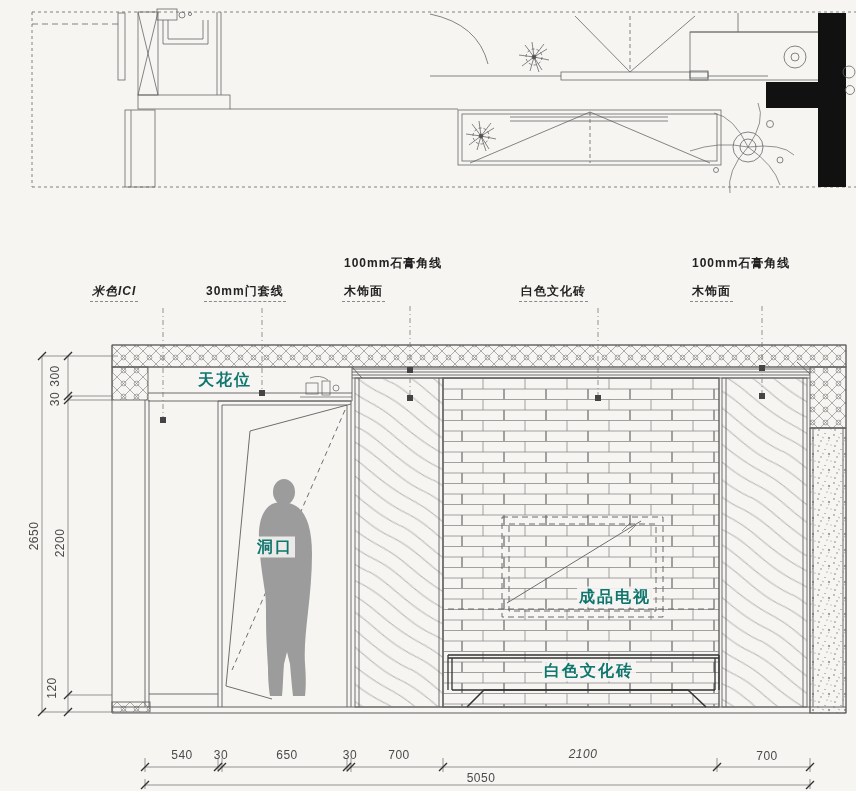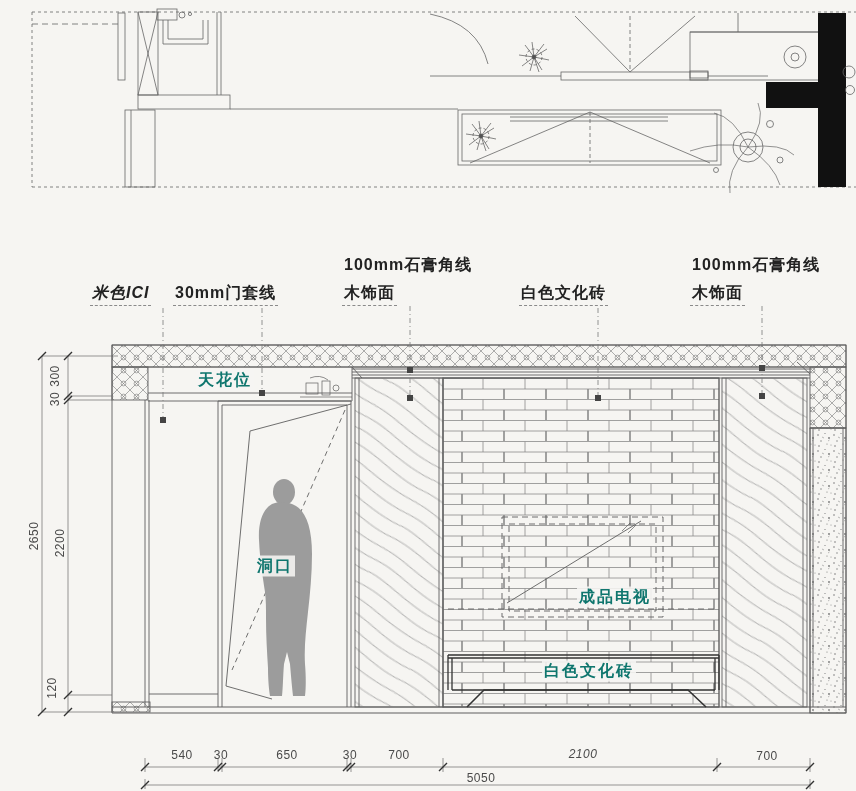--- a/index.html
+++ b/index.html
@@ -6,21 +6,21 @@
   .sheet{
     position:relative;
     width:856px;height:791px;
     background:#f6f5f2;
     overflow:hidden;
     font-family:"Liberation Sans", sans-serif;
   }
   svg{position:absolute;left:0;top:0;}
   .lbl{
     position:absolute;
-    font-size:16px;
+    font-size:12px;
     font-weight:600;
     color:#222;
     white-space:nowrap;
     border-bottom:1px dashed #8a8a8a;
     padding:0 2px 1px 2px;
     letter-spacing:1px;
   }
   .lbl.noline{border-bottom:none;}
   .dlbl{
     position:absolute;
@@ -270,29 +270,29 @@
       <path d="M42,356 H118 M42,712 H112 M68,396 H112 M68,400 H112 M68,695 H112"></path>
       <g stroke="#333" stroke-width="1.4">
         <path d="M38,360 l8,-8 M38,716 l8,-8
                  M64,360 l8,-8 M64,400 l8,-8 M64,404 l8,-8 M64,699 l8,-8 M64,716 l8,-8"></path>
       </g>
     </g>
   </g>
 </svg>
 
 <div class="lbl" style="left:90px;top:283px;font-style:italic;">米色ICI</div>
-<div class="lbl" style="left:173px;top:283px;">30mm门套线</div>
+<div class="lbl" style="left:204px;top:283px;">30mm门套线</div>
 <div class="lbl noline" style="left:342px;top:255px;">100mm石膏角线</div>
 <div class="lbl" style="left:342px;top:283px;">木饰面</div>
 <div class="lbl" style="left:519px;top:283px;">白色文化砖</div>
 <div class="lbl noline" style="left:690px;top:255px;">100mm石膏角线</div>
 <div class="lbl" style="left:690px;top:283px;">木饰面</div>
 
 <div class="dlbl" style="left:225px;top:380px;">天花位</div>
-<div class="dlbl" style="left:275px;top:547px;margin-top:19px;">洞口</div>
+<div class="dlbl" style="left:275px;top:547px;">洞口</div>
 <div class="dlbl" style="left:615px;top:597px;text-align:right;">成品电视</div>
 <div class="dlbl" style="left:589px;top:671px;">白色文化砖</div>
 
 <div class="hdim" style="left:182px;top:755px;">540</div>
 <div class="hdim" style="left:221px;top:755px;">30</div>
 <div class="hdim" style="left:287px;top:755px;">650</div>
 <div class="hdim" style="left:350px;top:755px;">30</div>
 <div class="hdim" style="left:399px;top:755px;">700</div>
 <div class="hdim" style="left:583px;top:754px;font-style:italic;">2100</div>
 <div class="hdim" style="left:767px;top:756px;">700</div>

